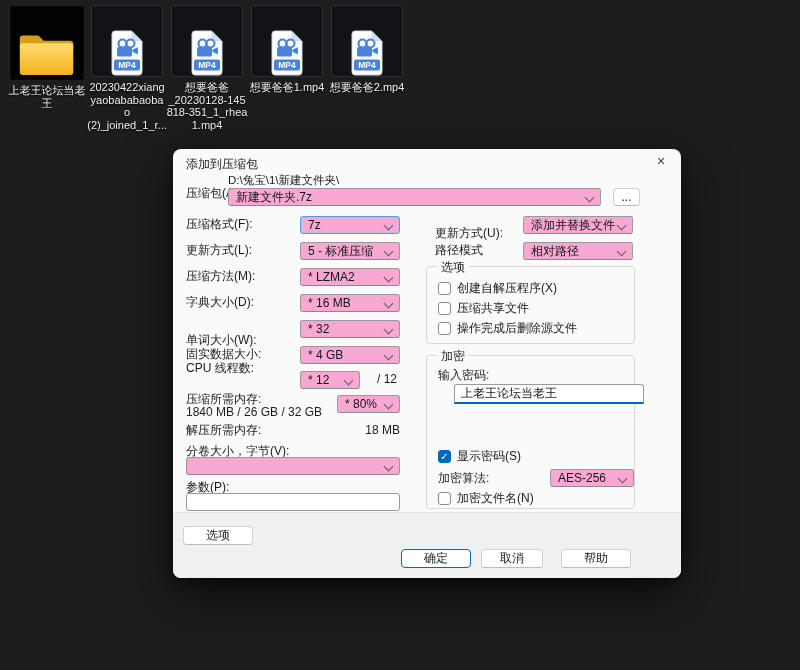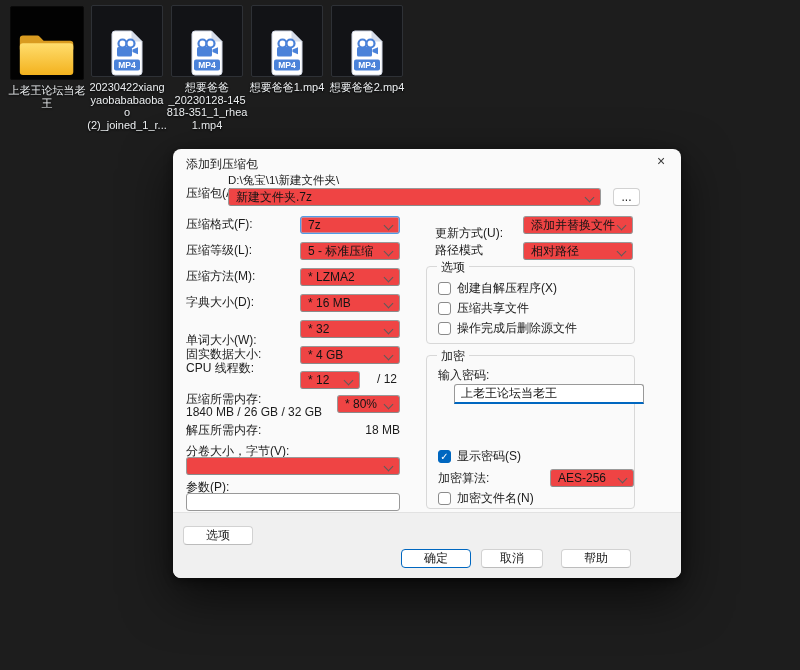--- a/index.html
+++ b/index.html
@@ -17,21 +17,21 @@
   .dialog{position:absolute;left:173px;top:149px;width:508px;height:429px;background:#fafafa;
           border-radius:8px;box-shadow:0 18px 50px rgba(0,0,0,.65),0 3px 10px rgba(0,0,0,.45);
           color:#1b1b1b;font-size:12px;}
   .dlg-title{position:absolute;left:13px;top:7px;font-size:12px;color:#1a1a1a;}
   .dlg-close{position:absolute;right:11px;top:3px;width:18px;height:18px;text-align:center;
              line-height:18px;font-size:14px;color:#3a3a3a;cursor:default;}
   .dlg-footer{position:absolute;left:0;right:0;bottom:0;height:65px;background:#f0f0f0;
               border-top:1px solid #e2e2e2;border-radius:0 0 8px 8px;}
   .lbl{position:absolute;height:17px;line-height:17px;color:#1b1b1b;}
   .small{font-size:11.5px;}
-  .combo{position:absolute;box-sizing:border-box;height:18px;background:#ef4444;
+  .combo{position:absolute;box-sizing:border-box;height:18px;background:#f9a8d4;
          border:1px solid #999;border-bottom-color:#8a8a8a;border-radius:3px;
          padding:0 18px 9px 7px;line-height:16px;color:#141414;overflow:hidden;white-space:nowrap;}
   .combo.focus{border:1px solid #4f9ee8;box-shadow:0 0 0 .5px #9cc9ef inset;}
   .chev{position:absolute;right:7px;top:5px;width:6px;height:6px;
         border-right:1.3px solid #5c5c5c;border-bottom:1.3px solid #5c5c5c;
         transform:rotate(45deg);}
   .text-input{position:absolute;box-sizing:border-box;height:18px;background:#fff;
               border:1px solid #999;border-radius:3px;padding:0 6px;font-size:12px;
               font-family:"Liberation Sans",sans-serif;color:#141414;}
   .pwd{border-bottom:2px solid var(--accent,#0067c0);border-radius:3px 3px 0 0;height:20px;margin-left:16px;}
@@ -161,21 +161,21 @@
       <span>新建文件夹.7z</span>
       <span class="chev"></span>
     </div>
     <div class="btn" style="left:440px;top:39px;width:27px;height:18px;line-height:16px;">...</div>
 
     <div class="lbl" style="left:13px;top:67px;">压缩格式(F):</div>
     <div class="combo focus" style="left:127px;top:67px;width:100px;">
       <span>7z</span><span class="chev"></span>
     </div>
 
-    <div class="lbl" style="left:13px;top:93px;">压缩等级(L):</div>
+    <div class="lbl" style="left:13px;top:93px;">更新方式(L):</div>
     <div class="combo" style="left:127px;top:93px;width:100px;">
       <span>5 - 标准压缩</span><span class="chev"></span>
     </div>
 
     <div class="lbl" style="left:13px;top:119px;">压缩方法(M):</div>
     <div class="combo" style="left:127px;top:119px;width:100px;">
       <span>* LZMA2</span><span class="chev"></span>
     </div>
 
     <div class="lbl" style="left:13px;top:145px;">字典大小(D):</div>

